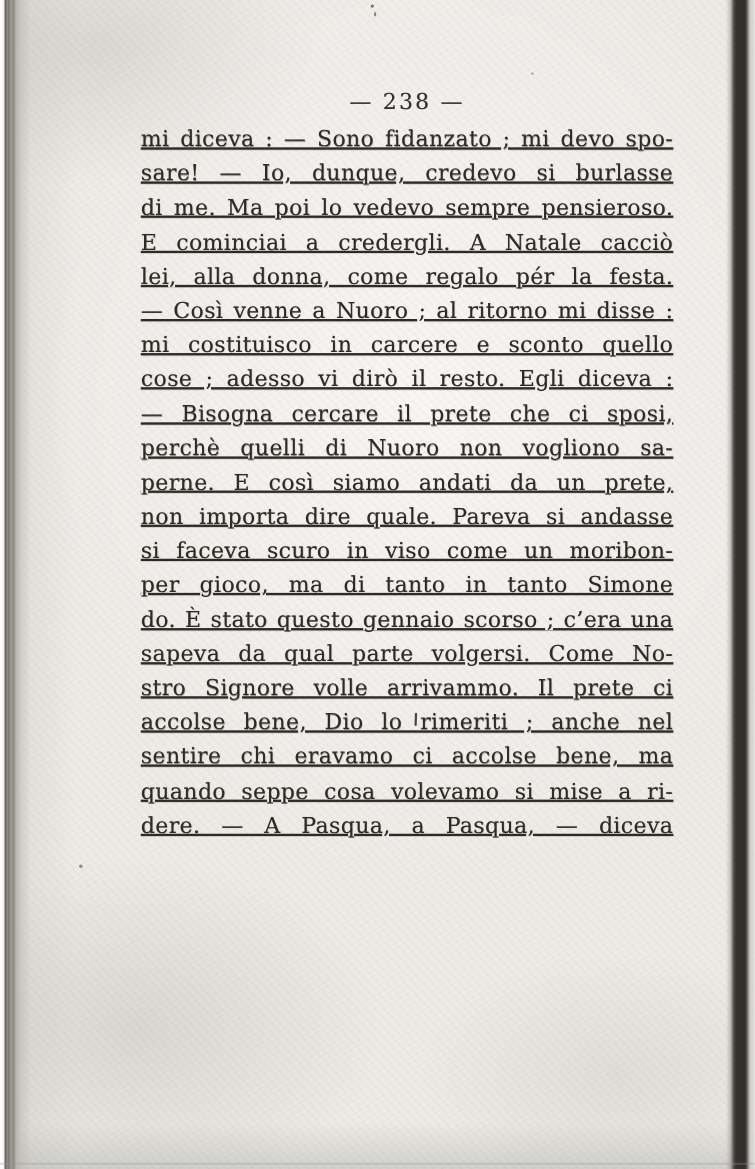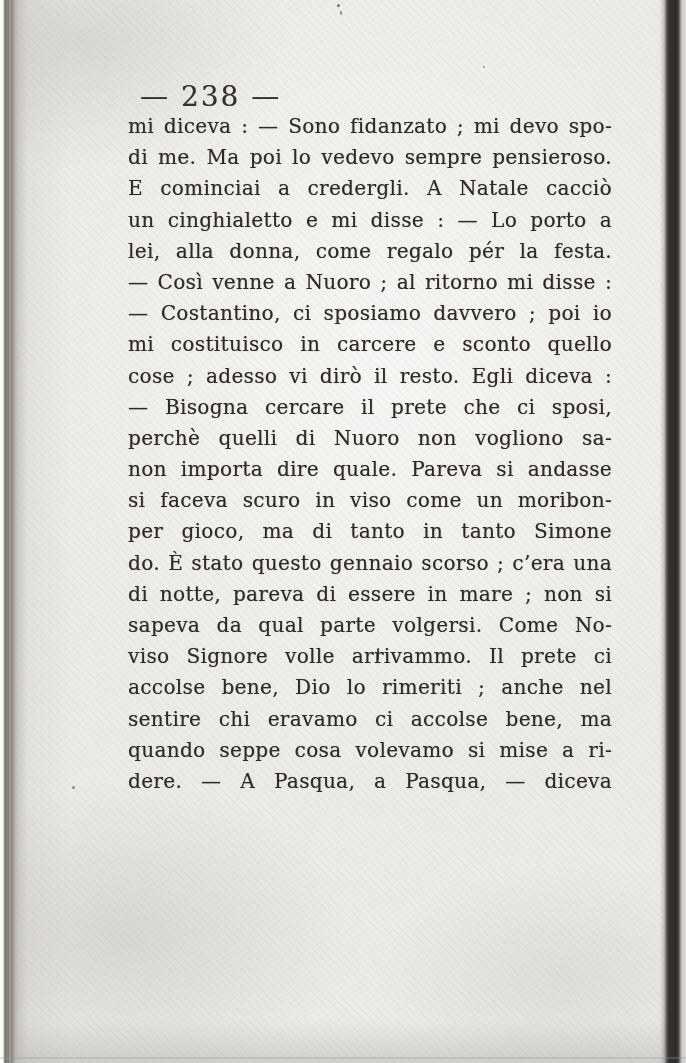--- a/index.html
+++ b/index.html
@@ -35,27 +35,27 @@
     background: linear-gradient(90deg,
       rgba(120,117,112,0) 0px, rgba(120,117,112,0.35) 4px,
       #55524e 7px, #34312e 9px, #302d2a 17px,
       #55524e 19px, #8d8a85 20px, #cfccc6 22px, #dededa 26px);
   }
   .bottom-line {
     position: absolute; left: 0; right: 0; bottom: 4px; height: 2px;
     background: rgba(140,155,175,0.30);
   }
   .page-number {
-    position: absolute; top: 80px; left: 140px; width: 484px;
-    font-size: 28px; letter-spacing: 2px;
+    position: absolute; top: 80px; left: 128px; width: 484px;
+    text-align: center; font-size: 20px; letter-spacing: 2px;
     color: #35312c;
     text-shadow: 0.3px 0.3px 0.6px rgba(46,42,38,0.45);
   }
   .text-block {
-    position: absolute; left: 128px; top: 111px; width: 484px;
+    position: absolute; left: 128px; top: 111px; width: 484px; text-decoration: underline;
   }
   .line {
     height: 31.2px; line-height: 31.2px; font-size: 20px;
     letter-spacing: 0.35px;
     text-align: justify; text-align-last: justify;
     text-shadow: 0.3px 0.3px 0.7px rgba(46,42,38,0.5);
   }
   .speck { position: absolute; background: #6e6a64; border-radius: 50%; }
   .speck-a { left: 337px; top: 4px;  width: 3px; height: 3px; background:#77736d; }
   .speck-b { left: 340px; top: 11px; width: 2px; height: 4px; background:#87837d; }
@@ -78,36 +78,35 @@
   <div class="speck speck-a"></div>
   <div class="speck speck-b"></div>
   <div class="speck speck-c"></div>
   <div class="speck speck-d"></div>
   <div class="stray-mark"></div>
 
   <div class="page-number">— 238 —</div>
 
   <div class="text-block">
     <div class="line">mi diceva : — Sono fidanzato ; mi devo spo-</div>
+    <div class="line">sare! — Io, dunque, credevo si burlasse</div>
     <div class="line">di me. Ma poi lo vedevo sempre pensieroso.</div>
     <div class="line">E cominciai a credergli. A Natale cacciò</div>
-    <div class="line">un cinghialetto e mi disse : — Lo porto a</div>
     <div class="line">lei, alla donna, come regalo pér la festa.</div>
     <div class="line">— Così venne a Nuoro ; al ritorno mi disse :</div>
-    <div class="line">— Costantino, ci sposiamo davvero ; poi io</div>
     <div class="line">mi costituisco in carcere e sconto quello</div>
     <div class="line">cose ; adesso vi dirò il resto. Egli diceva :</div>
     <div class="line">— Bisogna cercare il prete che ci sposi,</div>
     <div class="line">perchè quelli di Nuoro non vogliono sa-</div>
+    <div class="line">perne. E così siamo andati da un prete,</div>
     <div class="line">non importa dire quale. Pareva si andasse</div>
     <div class="line">si faceva scuro in viso come un moribon-</div>
     <div class="line">per gioco, ma di tanto in tanto Simone</div>
     <div class="line">do. È stato questo gennaio scorso ; c’era una</div>
-    <div class="line">di notte, pareva di essere in mare ; non si</div>
     <div class="line">sapeva da qual parte volgersi. Come No-</div>
-    <div class="line">viso Signore volle arrivammo. Il prete ci</div>
+    <div class="line">stro Signore volle arrivammo. Il prete ci</div>
     <div class="line">accolse bene, Dio lo rimeriti ; anche nel</div>
     <div class="line">sentire chi eravamo ci accolse bene, ma</div>
     <div class="line">quando seppe cosa volevamo si mise a ri-</div>
     <div class="line">dere. — A Pasqua, a Pasqua, — diceva</div>
   </div>
 
 </div>
 
 </body></html>

